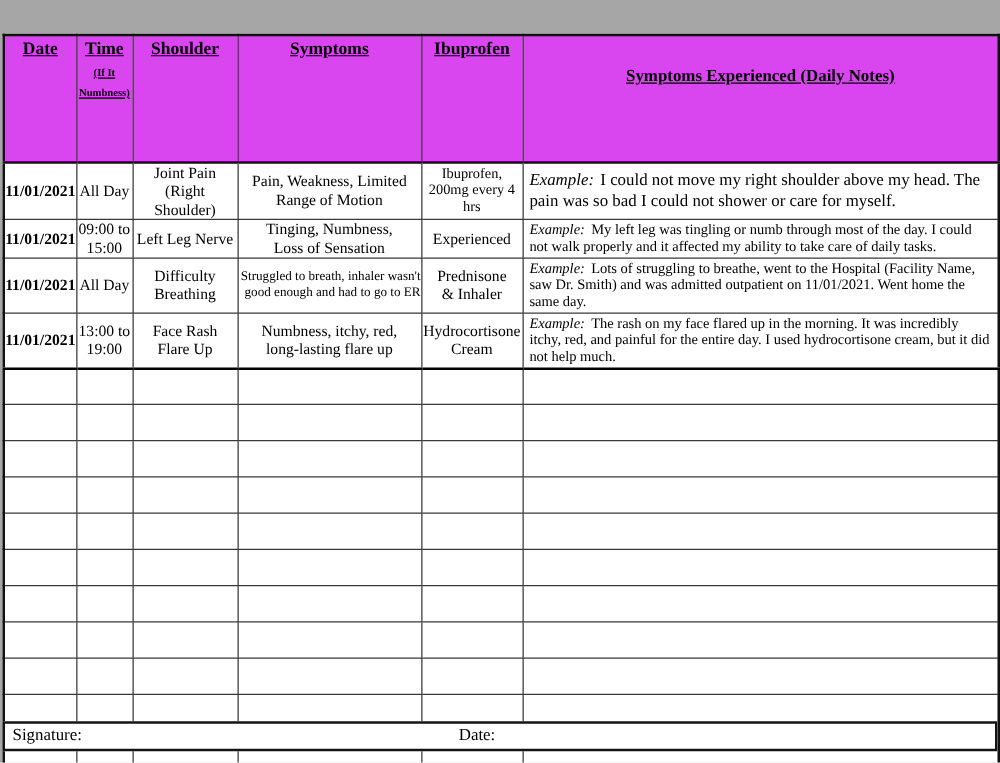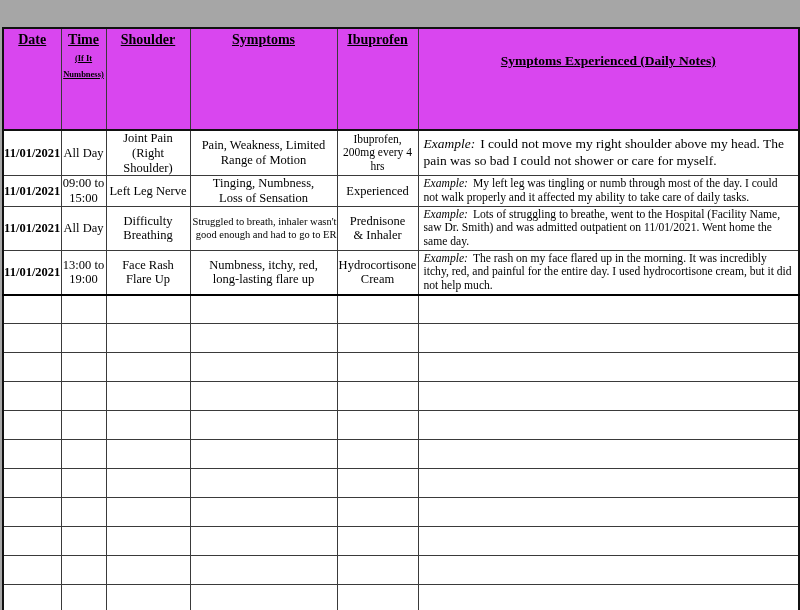--- a/index.html
+++ b/index.html
@@ -245,14 +245,20 @@
           <td></td>
           <td></td>
           <td></td>
           <td></td>
           <td></td>
           <td></td>
         </tr>
       </tbody>
   </table>
 
+  <div class="signature-band">
+    <span class="signature-label">Signature:</span>
+    <span class="signature-fill"></span>
+    <span class="date-label">Date:</span>
+    <span class="date-fill"></span>
+  </div>
 
 </div>
 
 </body></html>

